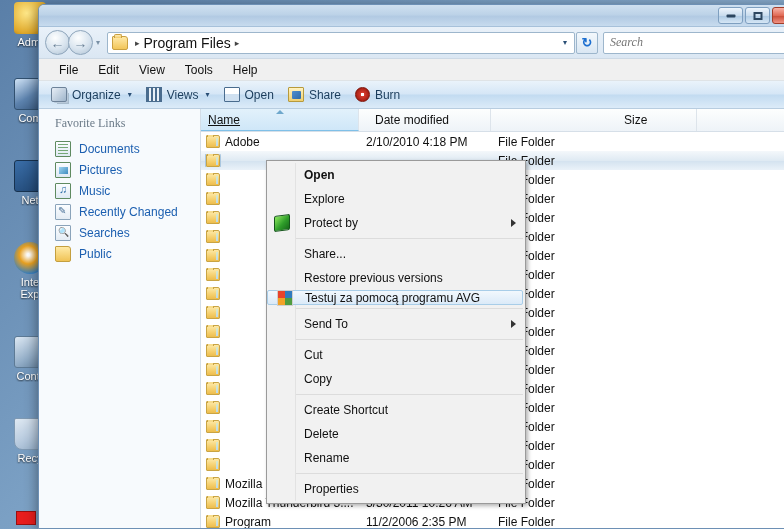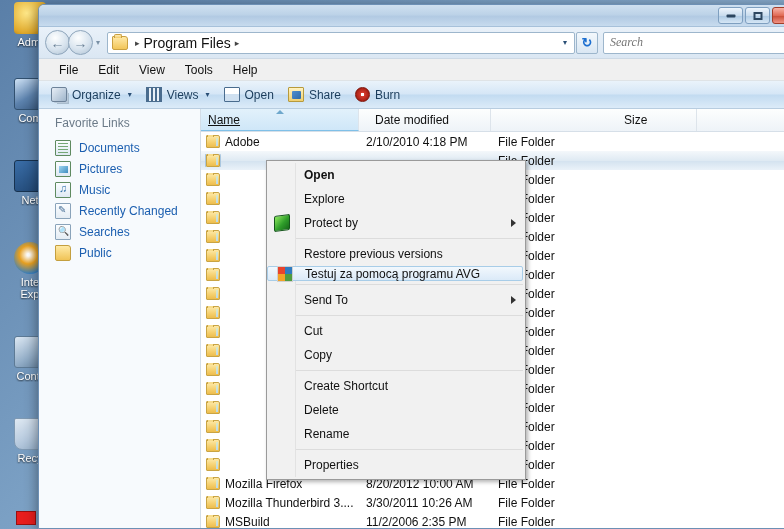--- a/index.html
+++ b/index.html
@@ -159,21 +159,21 @@
 
   
   #win-body { flex: 1 1 auto; display: flex; min-height: 0; background:#fff; }
 
   
   #sidebar {
     flex: 0 0 162px; background: #f7fafd;
     border-right: 1px solid #d3dde7;
     padding: 7px 0 0 0; overflow: hidden;
   }
-  #sidebar-title { font-size: 12px; color: #6b7a88; padding: 0 8px 7px 16px; }
+  #sidebar-title { font-size: 12px; color: #6b7a88; padding: 0 8px 7px 16px; font-family: Liberation Serif, serif; }
   .side-item { display: flex; align-items: center; height: 21px; padding-left: 16px; gap: 8px; }
   .side-label { color: #1c5fb0; font-size: 12px; }
   .sidei { width: 16px; height: 16px; flex: 0 0 auto; border-radius: 1px; position: relative; }
   .sidei-doc { background: linear-gradient(to bottom,#fbfdff,#dfe9f3); border:1px solid #5f8a60; }
   .sidei-doc:after { content:''; position:absolute; left:2px; top:2px; right:2px; bottom:2px; background: repeating-linear-gradient(to bottom,#76a877 0 1px,transparent 1px 3px); }
   .sidei-pic { background: linear-gradient(to bottom,#fbfdff,#dfe9f3); border:1px solid #5f8a60; }
   .sidei-pic:after { content:''; position:absolute; left:3px; top:4px; width:9px; height:7px; background:linear-gradient(135deg,#9fd4f0,#3f8cc0); }
   .sidei-mus { background: linear-gradient(to bottom,#fbfdff,#dfe9f3); border:1px solid #5f8a60; }
   .sidei-mus:after { content:'\266B'; position:absolute; left:3px; top:-1px; font-size:11px; color:#2f6fa8; }
   .sidei-rec { background: linear-gradient(to bottom,#fbfdff,#e4ecf4); border:1px solid #8aa3ba; }
@@ -594,21 +594,21 @@
               <span class="folder-ico"></span>
               <span>Mozilla Thunderbird 3....</span>
             </div>
             <div class="cell d">3/30/2011 10:26 AM</div>
             <div class="cell t">File Folder</div>
             <div class="cell s"></div>
           </div>
           <div class="row">
             <div class="cell n">
               <span class="folder-ico"></span>
-              <span>MSBuild</span>
+              <span>Program</span>
             </div>
             <div class="cell d">11/2/2006 2:35 PM</div>
             <div class="cell t">File Folder</div>
             <div class="cell s"></div>
           </div>
         </div>
     </div>
   </div>
 
   <div id="context-menu">
@@ -620,20 +620,23 @@
         <div class="cm-row">
           <span>Explore</span>
         </div>
         <div class="cm-row">
           <span class="cm-ico ico-protect"></span>
           <span>Protect by</span>
           <span class="cm-arrow"></span>
         </div>
         <div class="cm-sep"></div>
         <div class="cm-row">
+          <span>Share...</span>
+        </div>
+        <div class="cm-row">
           <span>Restore previous versions</span>
         </div>
         <div class="cm-row hl">
           <span class="cm-ico ico-avg"></span>
           <span>Testuj za pomocą programu AVG</span>
         </div>
         <div class="cm-sep"></div>
         <div class="cm-row">
           <span>Send To</span>
           <span class="cm-arrow"></span>

